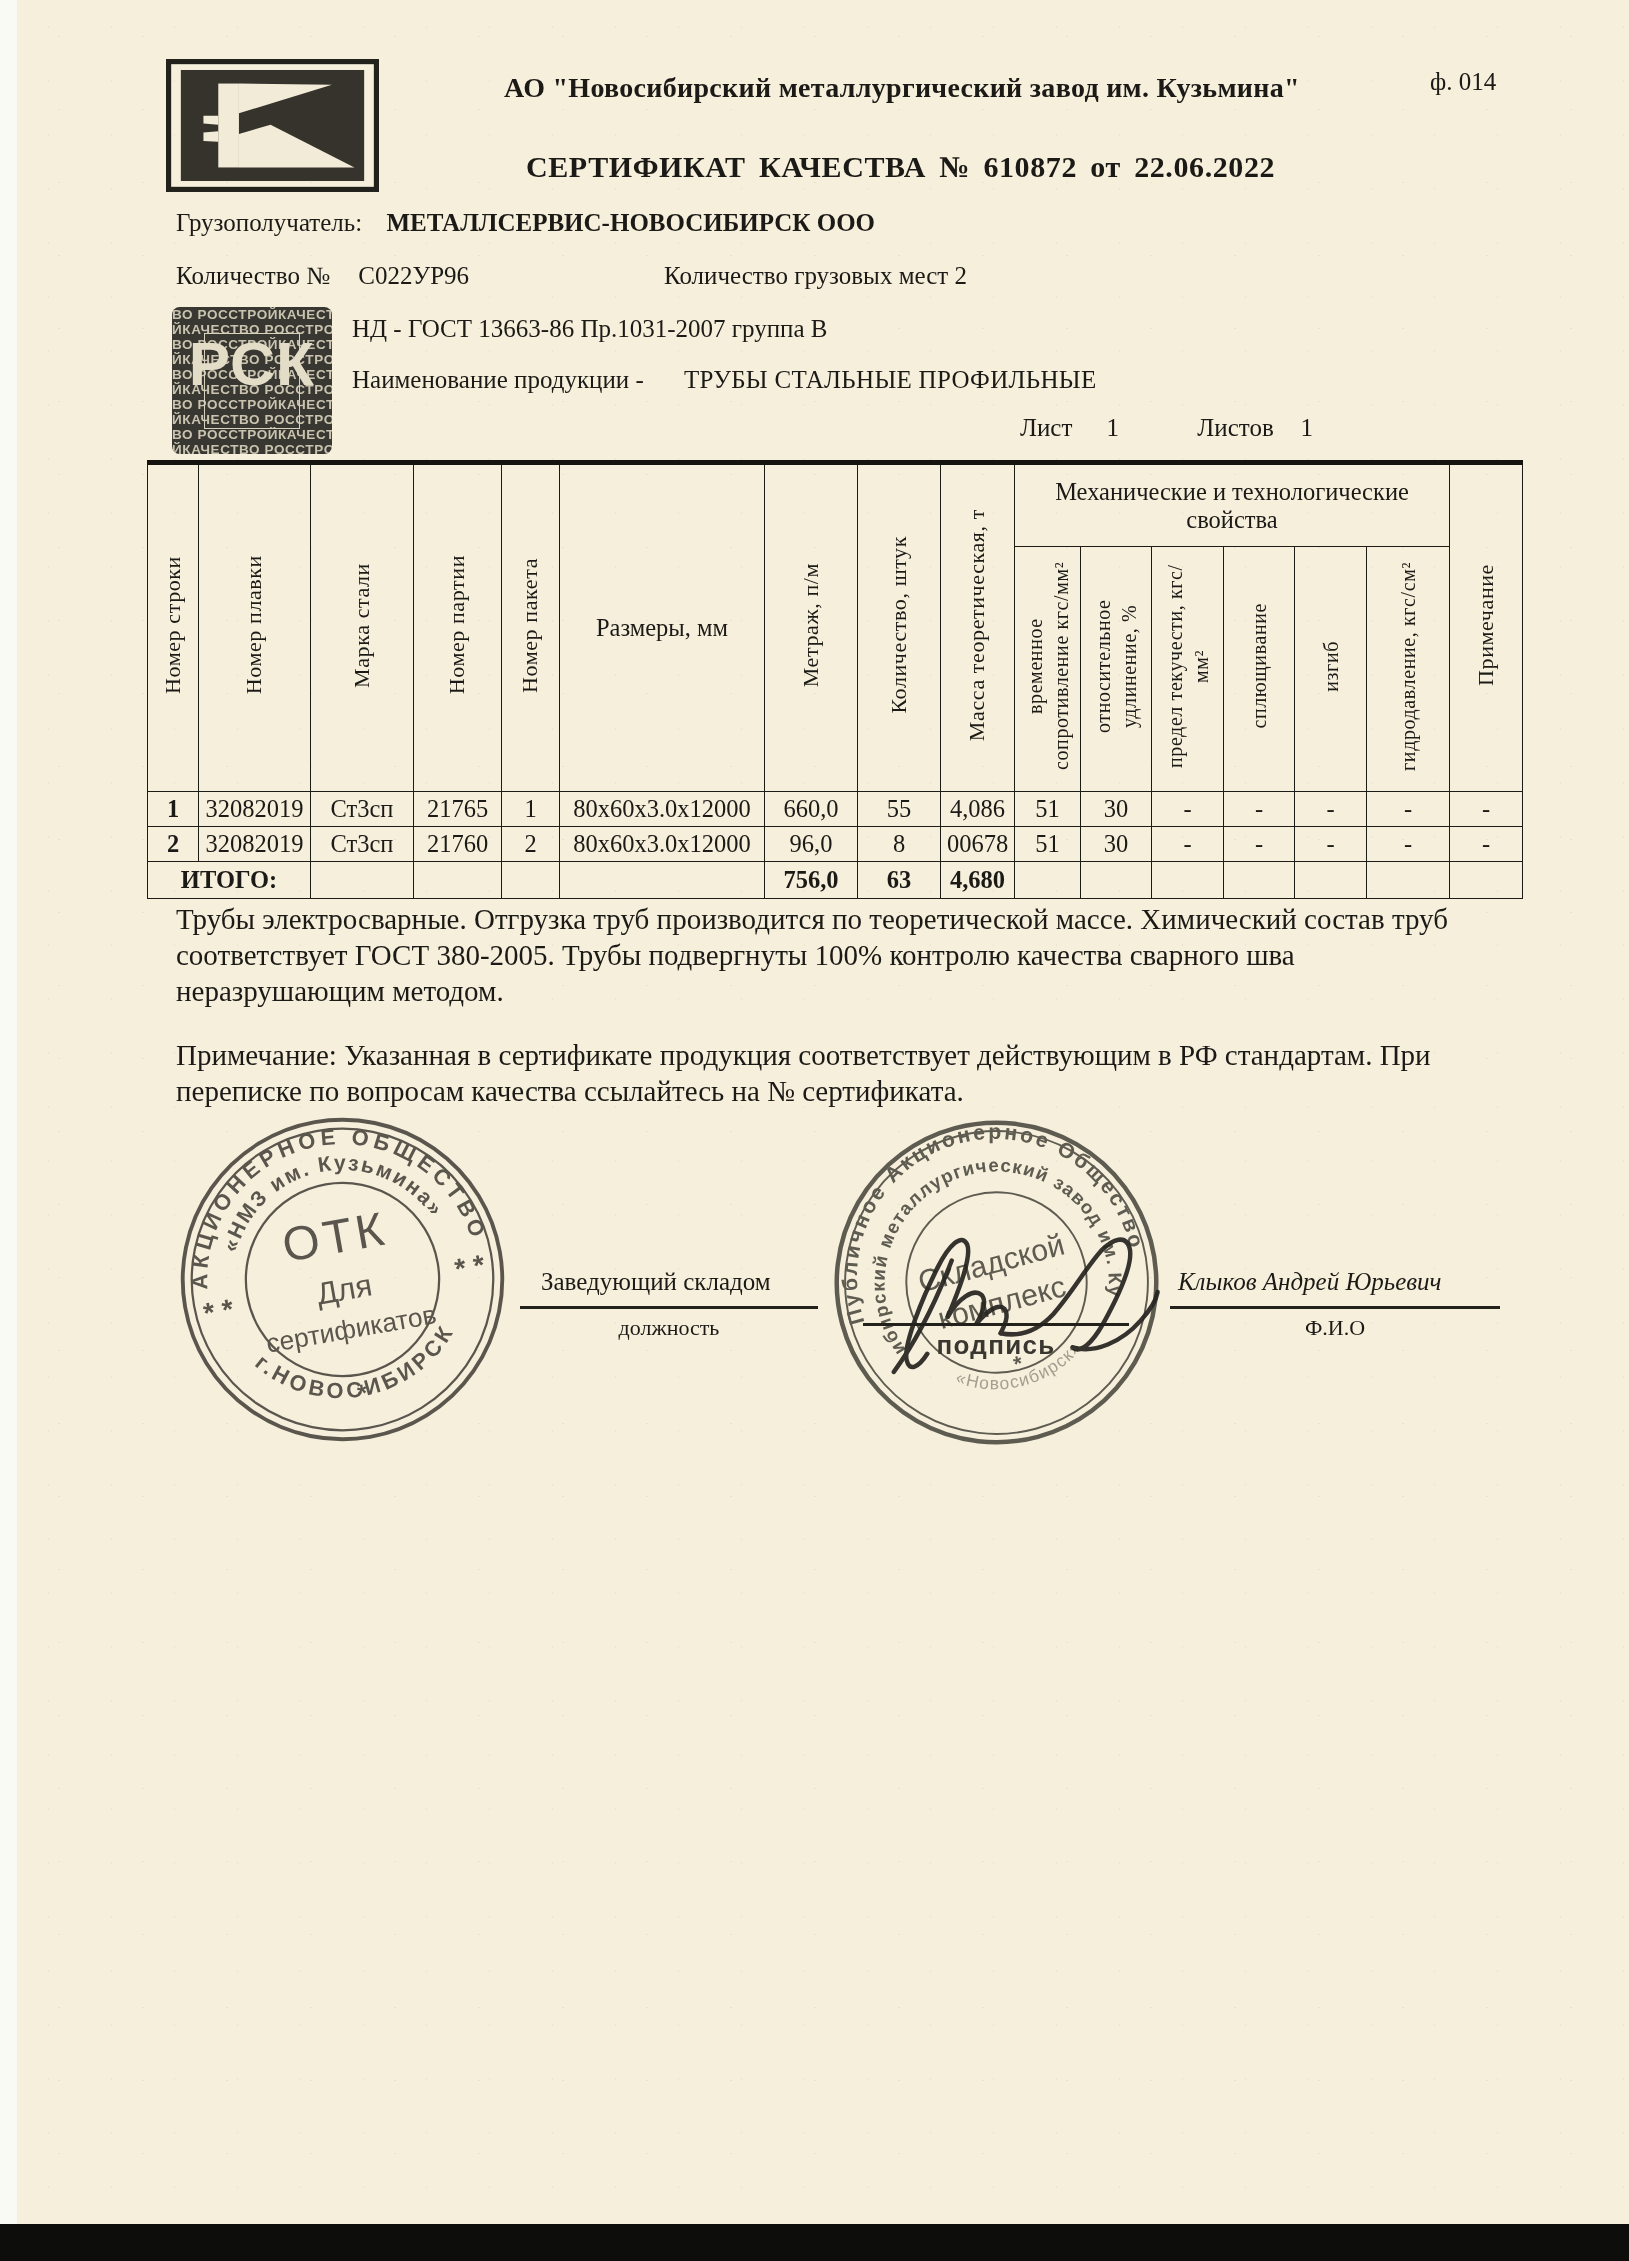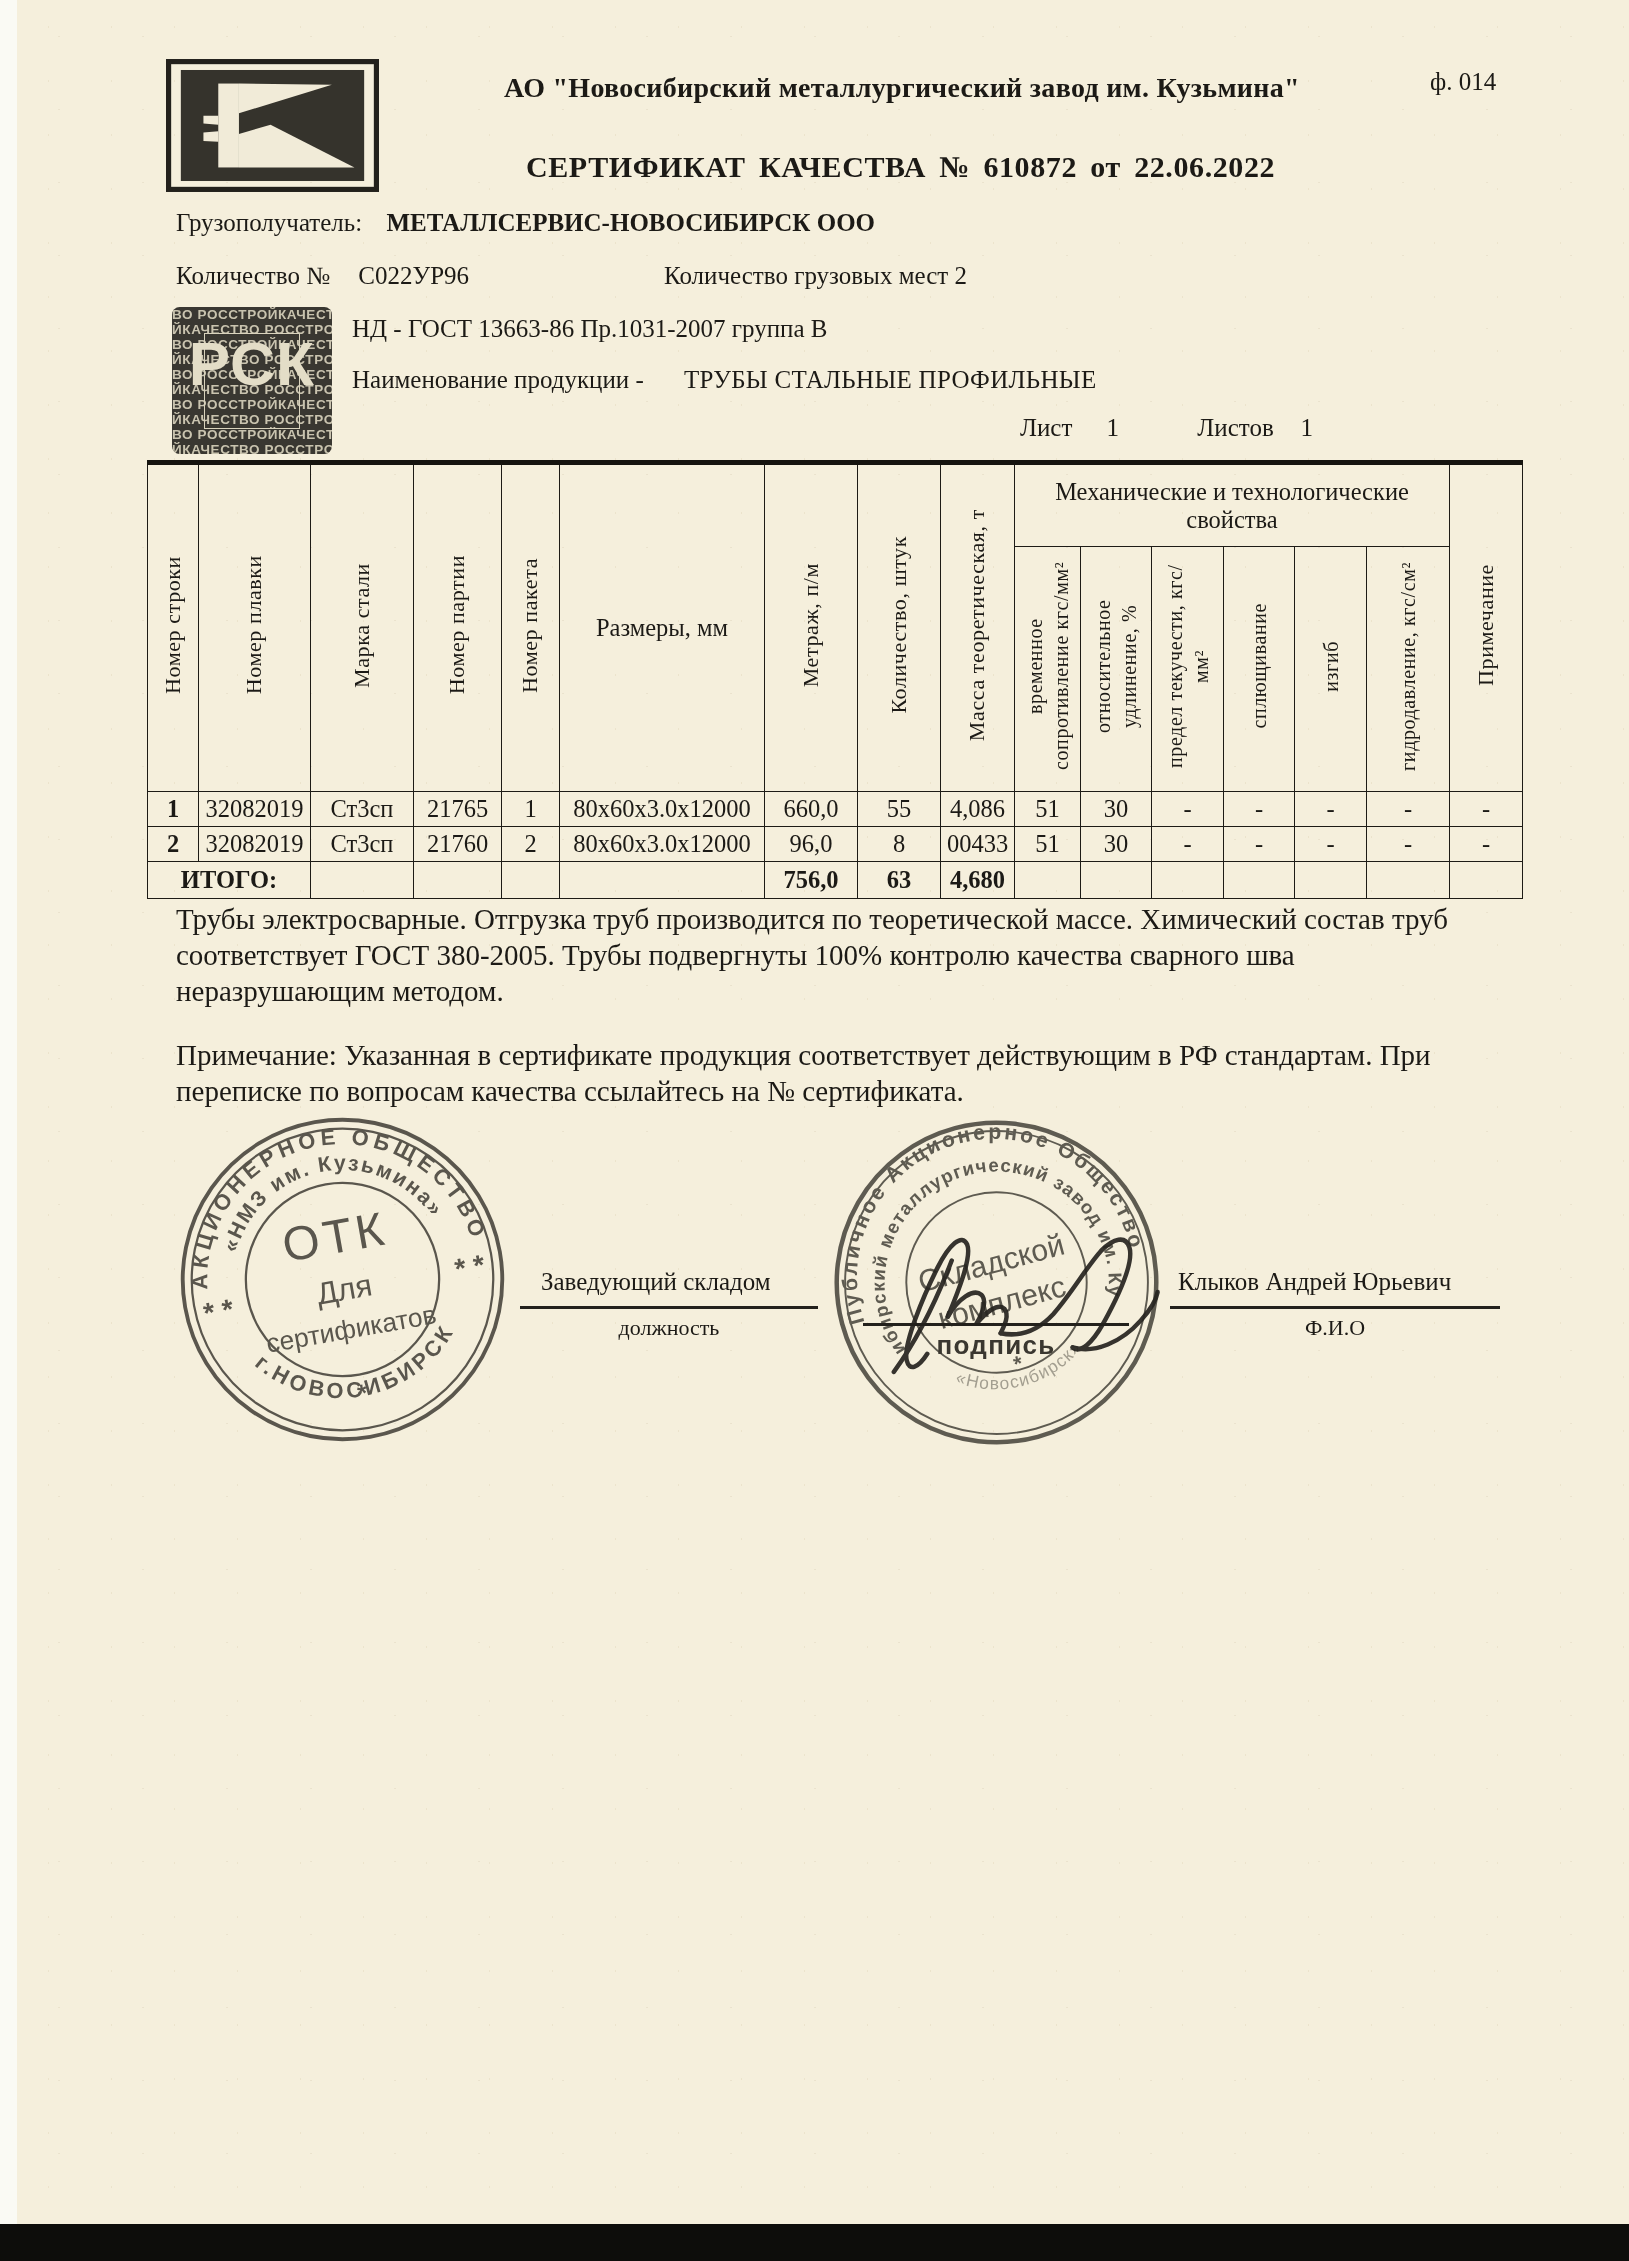--- a/index.html
+++ b/index.html
@@ -161,21 +161,21 @@
     </tr>
     <tr style="height:35px;">
       <td class="rownum">2</td>
       <td>32082019</td>
       <td>Ст3сп</td>
       <td>21760</td>
       <td>2</td>
       <td>80х60х3.0х12000</td>
       <td>96,0</td>
       <td>8</td>
-      <td>00433</td>
+      <td>00678</td>
       <td>51</td>
       <td>30</td>
       <td>-</td>
       <td>-</td>
       <td>-</td>
       <td>-</td>
       <td>-</td>
     </tr>
     <tr style="height:37px;">
       <td colspan="2" class="totlabel">ИТОГО:</td>
@@ -267,18 +267,18 @@
     </g>
   </svg>
 
   <div class="abs t serif46" style="left:524px;top:1268px;">Заведующий складом</div>
   <div class="abs sigline" style="left:503px;top:1306px;width:298px;"></div>
   <div class="abs caption" style="left:503px;top:1315px;width:298px;">должность</div>
 
   <div class="abs sigline" style="left:846px;top:1323px;width:266px;"></div>
   <div class="abs caption stampword" style="left:846px;top:1330px;width:266px;font-size:26px;font-weight:bold;letter-spacing:1.3px;color:#3a3730;">подпись</div>
 
-  <div class="abs t serif46" style="left:1161px;top:1268px;">Клыков Андрей Юрьевич</div>
+  <div class="abs t serif46" style="left:1161px;top:1268px;font-style:italic;">Клыков Андрей Юрьевич</div>
   <div class="abs sigline" style="left:1153px;top:1306px;width:330px;"></div>
   <div class="abs caption" style="left:1153px;top:1315px;width:330px;">Ф.И.О</div>
 
 </div>
 
 
 </body></html>

